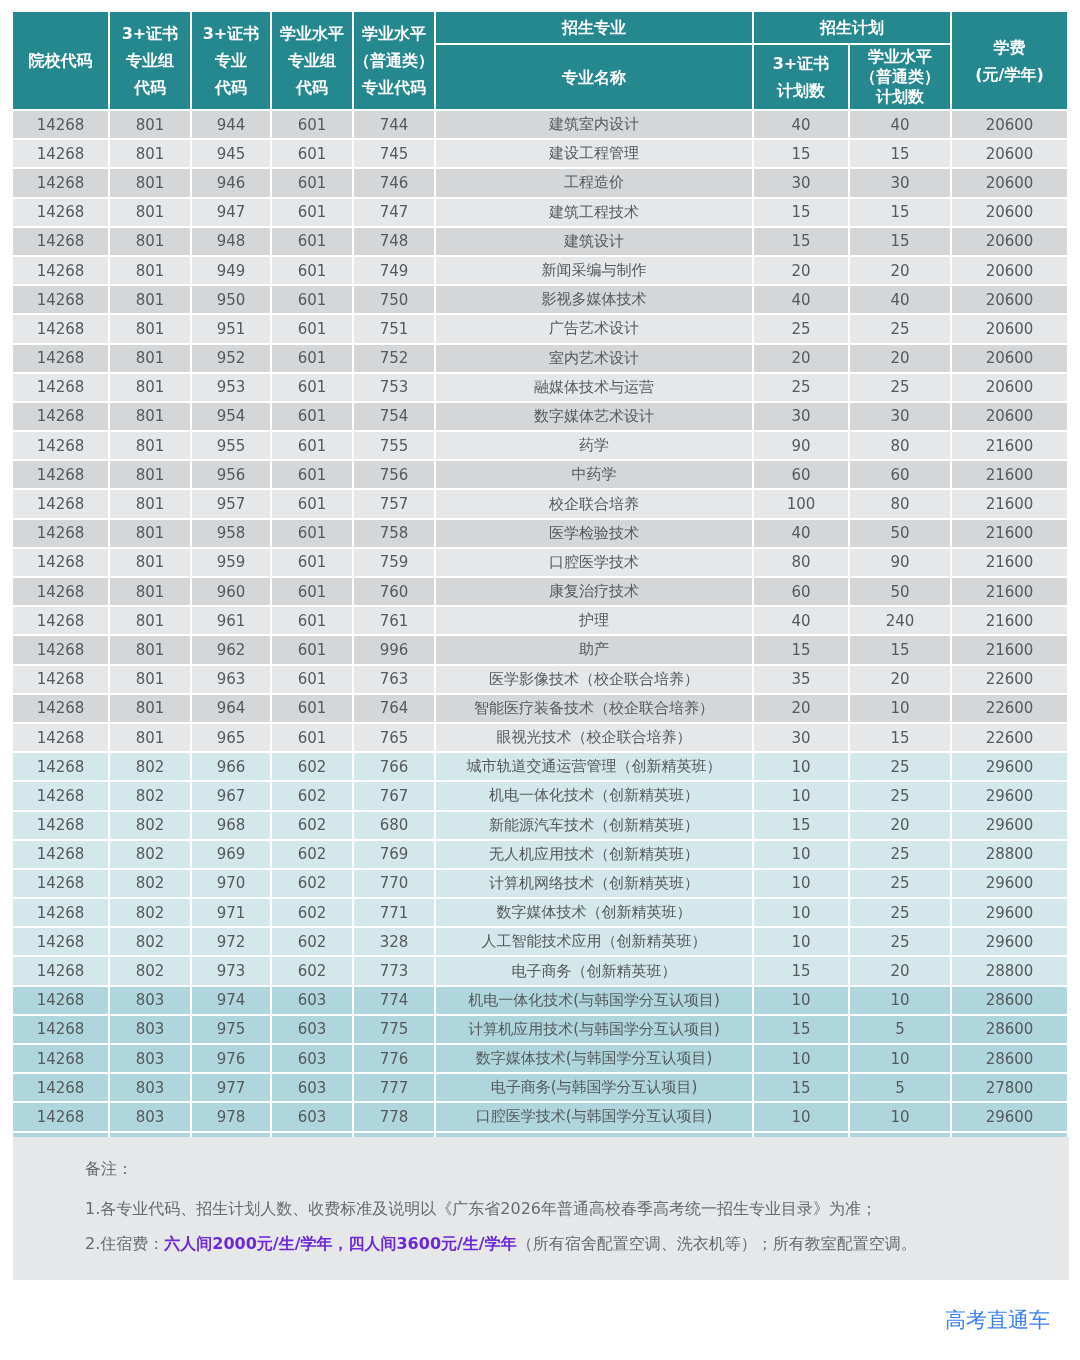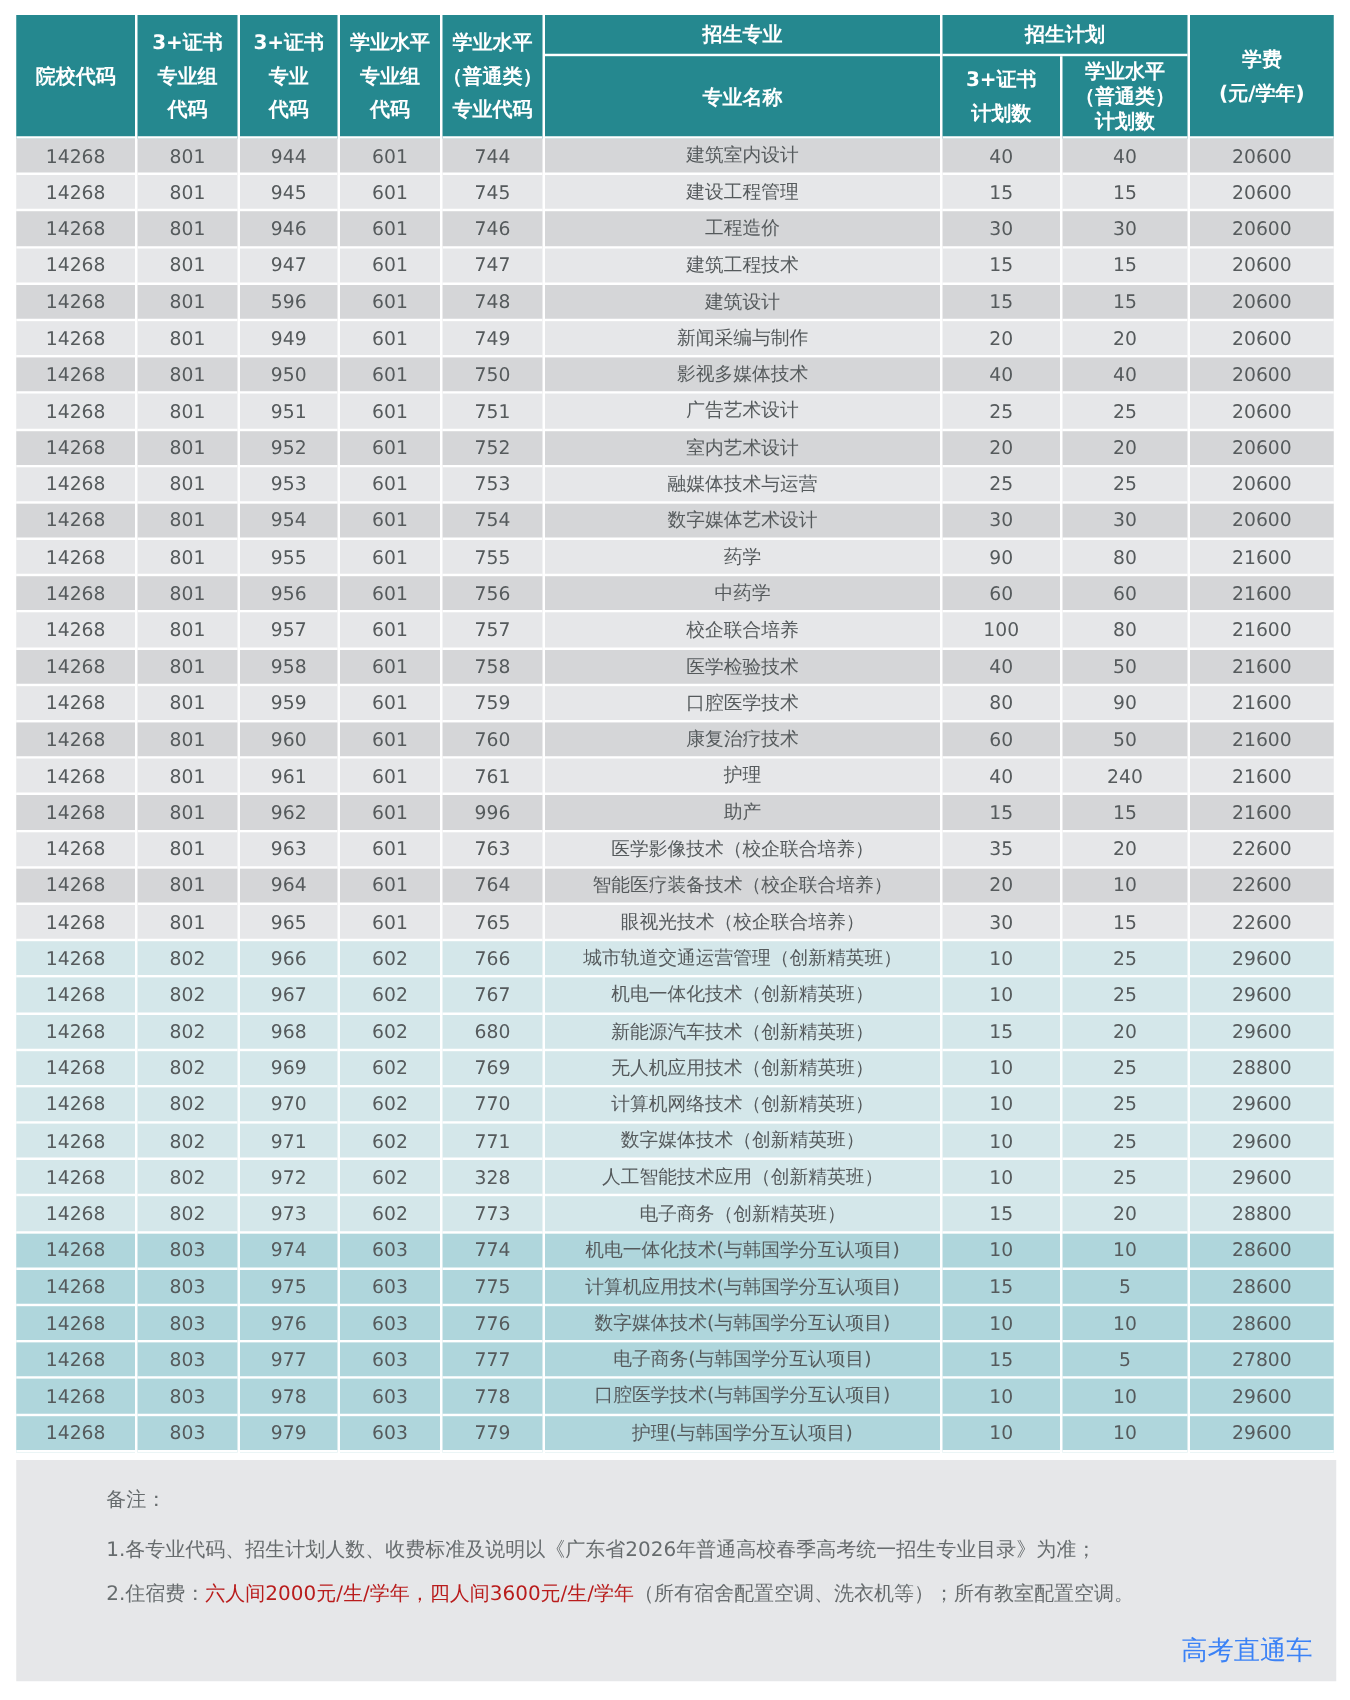--- a/index.html
+++ b/index.html
@@ -11,23 +11,23 @@
              text-align:center; padding:0; border-bottom:2px solid #ffffff; }
   thead tr.h1 th { height:31px; }
   thead tr.h2 th { height:64px; }
   thead th.tall { height:97px; }
   tbody td { height:27.2px; font-size:15px; color:#555a5c; text-align:center; padding:0;
              border-bottom:2px solid #ffffff; white-space:nowrap; }
   tbody tr.g801.odd td { background:#d5d6d8; }
   tbody tr.g801.even td { background:#e6e7e9; }
   tbody tr.g802 td { background:#d4e7ea; }
   tbody tr.g803 td { background:#afd6dc; }
-  .notes { position:absolute; left:13px; top:1168px; width:1056px; height:177px; background:#e6e7e9; }
+  .notes { position:absolute; left:13px; top:1137px; width:1056px; height:143px; background:#e6e7e9; }
   .notes p { margin:0; position:absolute; left:72px; font-size:16px; color:#666b6d; white-space:nowrap; }
-  .notes .hl { color:#b91c1c; font-weight:normal; }
+  .notes .hl { color:#6d28d9; font-weight:bold; }
   .watermark { position:absolute; right:30px; top:1306px; font-size:21px; color:#3b82f6; }
 </style>
 </head>
 <body>
 
 <div class="table-wrap">
   <table>
     <colgroup>
       <col style="width:95px">
         <col style="width:80px">
@@ -123,21 +123,21 @@
           <td>601</td>
           <td>747</td>
           <td>建筑工程技术</td>
           <td>15</td>
           <td>15</td>
           <td>20600</td>
         </tr>
         <tr class="g801 odd">
           <td>14268</td>
           <td>801</td>
-          <td>596</td>
+          <td>948</td>
           <td>601</td>
           <td>748</td>
           <td>建筑设计</td>
           <td>15</td>
           <td>15</td>
           <td>20600</td>
         </tr>
         <tr class="g801 even">
           <td>14268</td>
           <td>801</td>

